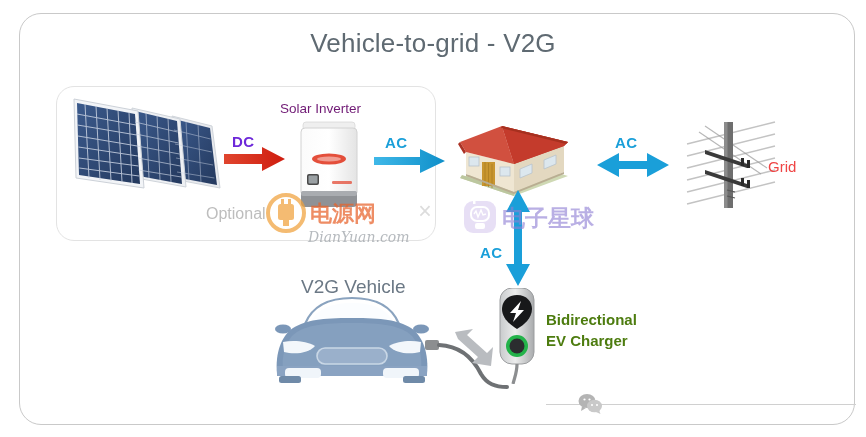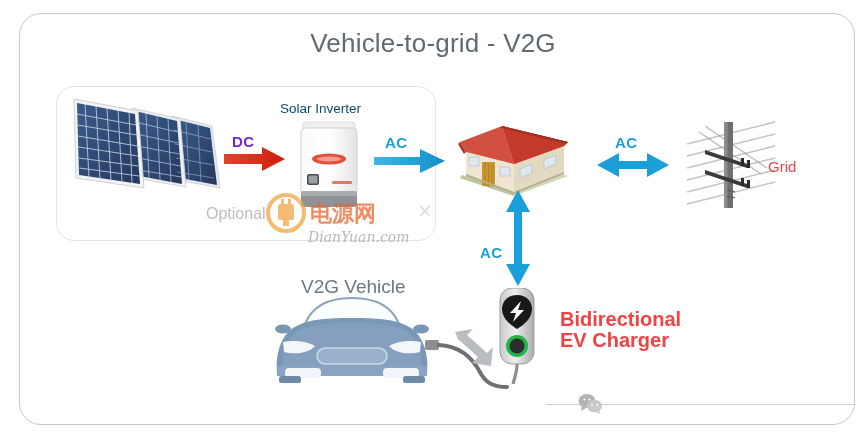--- a/index.html
+++ b/index.html
@@ -37,21 +37,21 @@
   .card-x{
     position:absolute;left:414px;top:200px;width:22px;height:22px;
     color:#dcdcdc;font-size:23px;line-height:22px;text-align:center;
   }
 
   
   .panels{position:absolute;left:60px;top:88px;width:175px;height:110px;}
 
   
   .inv-label{
-    position:absolute;left:280px;top:101px;font-size:13.5px;color:#0c4a6e;
+    position:absolute;left:280px;top:101px;font-size:13.5px;color:#701a75;
     white-space:nowrap;
   }
   .inverter{position:absolute;left:298px;top:119px;width:62px;height:92px;}
 
   
   .dc-label{
     position:absolute;left:232px;top:133px;font-size:15px;font-weight:bold;
     color:#6d28d9;letter-spacing:.5px;
   }
   .dc-arrow{position:absolute;left:224px;top:146px;width:62px;height:26px;}
@@ -83,22 +83,22 @@
   
   .ac3-label{
     position:absolute;left:480px;top:244px;font-size:15px;font-weight:bold;
     color:#1a9fd9;letter-spacing:.5px;
   }
   .ac3-arrow{position:absolute;left:505px;top:190px;width:26px;height:96px;}
 
   
   .charger{position:absolute;left:497px;top:288px;width:42px;height:96px;}
   .charger-label{
-    position:absolute;left:546px;top:309px;font-size:20px;color:#ef4444;
-    font-weight:bold;line-height:21px;white-space:nowrap;margin-left:14px;
+    position:absolute;left:546px;top:309px;font-size:15px;color:#4d7c0f;
+    font-weight:bold;line-height:21px;white-space:nowrap;
   }
 
   
   .car-label{
     position:absolute;left:301px;top:276px;font-size:19px;color:#6b7885;
     white-space:nowrap;
   }
   .car{position:absolute;left:259px;top:296px;width:250px;height:94px;}
 
   
@@ -384,20 +384,31 @@
       <circle cx="26" cy="21" r="18" fill="none" stroke="#f0a23c" stroke-width="4"></circle>
       <rect x="18" y="12" width="16" height="16" rx="2.5" fill="#f0a23c"></rect>
       <rect x="21" y="7" width="3" height="6" fill="#f0a23c"></rect>
       <rect x="28" y="7" width="3" height="6" fill="#f0a23c"></rect>
       <rect x="23" y="28" width="6" height="6" fill="#f0a23c"></rect>
       <text x="50" y="29" font-family="DejaVu Sans, sans-serif" font-size="22" font-weight="bold" fill="#e8622a">电源网</text>
       <text x="48" y="50" font-family="DejaVu Serif, serif" font-size="14" font-style="italic" fill="#9aa0a6">DianYuan.com</text>
     </svg>
   </div>
 
+  <div class="wm-dz">
+    <svg width="150" height="40" viewBox="0 0 150 40">
+      <rect x="2" y="5" width="32" height="32" rx="9" fill="#d9cdf0"></rect>
+      <rect x="11" y="2" width="2.5" height="6" fill="#ffffff"></rect>
+      <circle cx="12" cy="2" r="1.8" fill="#ffffff"></circle>
+      <rect x="9" y="11" width="18" height="14" rx="6" fill="none" stroke="#ffffff" stroke-width="2"></rect>
+      <polyline points="12,18 14,15 16,21 19,14 21,19 24,18" fill="none" stroke="#ffffff" stroke-width="1.4"></polyline>
+      <rect x="13" y="27" width="10" height="6" rx="2" fill="#ffffff"></rect>
+      <text x="40" y="30" font-family="DejaVu Sans, sans-serif" font-size="23" font-weight="bold" fill="#8f7fd4">电子星球</text>
+    </svg>
+  </div>
 
   <div class="footer-rule"></div>
   <div class="footer-wrap">
     <span class="wechat-ico">
       <svg width="25" height="21" viewBox="0 0 25 21">
         <ellipse cx="9" cy="8" rx="8.5" ry="7" fill="#b4b4b4"></ellipse>
         <polygon points="4,13 3,18 8,15" fill="#b4b4b4"></polygon>
         <ellipse cx="16.5" cy="13" rx="7.5" ry="6.3" fill="#c9c9c9"></ellipse>
         <polygon points="21,17 22.5,21 18,19" fill="#c9c9c9"></polygon>
         <circle cx="6.5" cy="6.5" r="1.1" fill="#ffffff"></circle>

